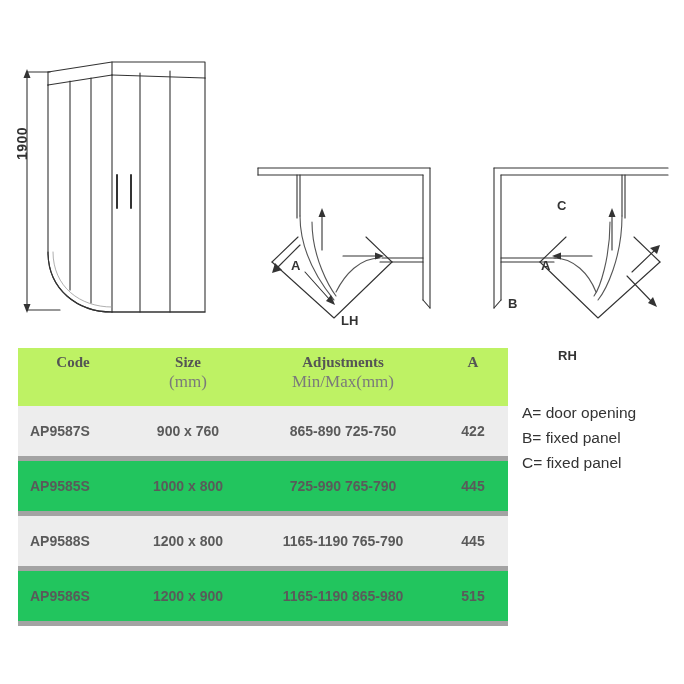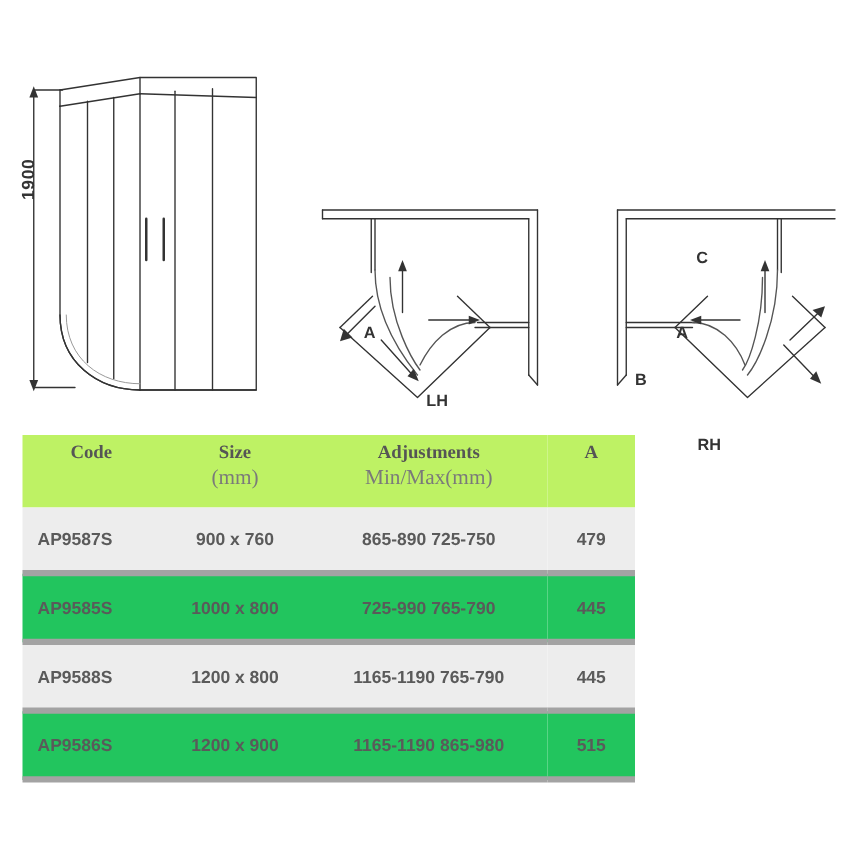--- a/index.html
+++ b/index.html
@@ -265,21 +265,21 @@
           <th>
             <span>A</span>
           </th>
         </tr>
       </thead>
       <tbody>
         <tr>
           <td>AP9587S</td>
           <td>900 x 760</td>
           <td>865-890 725-750</td>
-          <td>479</td>
+          <td>422</td>
         </tr>
         <tr class="alt">
           <td>AP9585S</td>
           <td>1000 x 800</td>
           <td>725-990 765-790</td>
           <td>445</td>
         </tr>
         <tr>
           <td>AP9588S</td>
           <td>1200 x 800</td>
@@ -289,14 +289,19 @@
         <tr class="alt">
           <td>AP9586S</td>
           <td>1200 x 900</td>
           <td>1165-1190 865-980</td>
           <td>515</td>
         </tr>
       </tbody>
     </table>
   </div>
 
+  <div class="legend">
+    <div>A= door opening</div>
+    <div>B= fixed panel</div>
+    <div>C= fixed panel</div>
+  </div>
 
 </div>
 
 </body></html>

